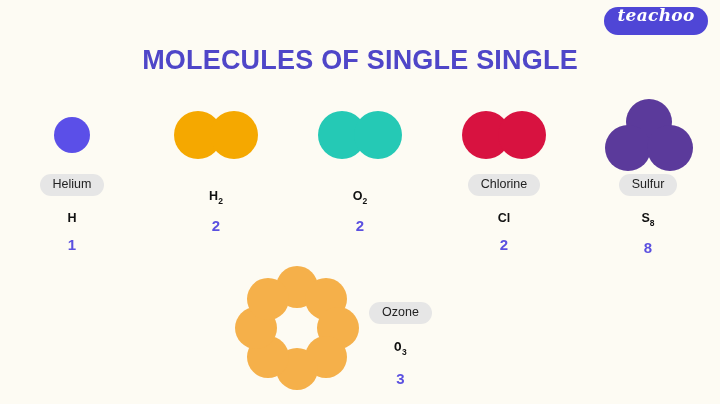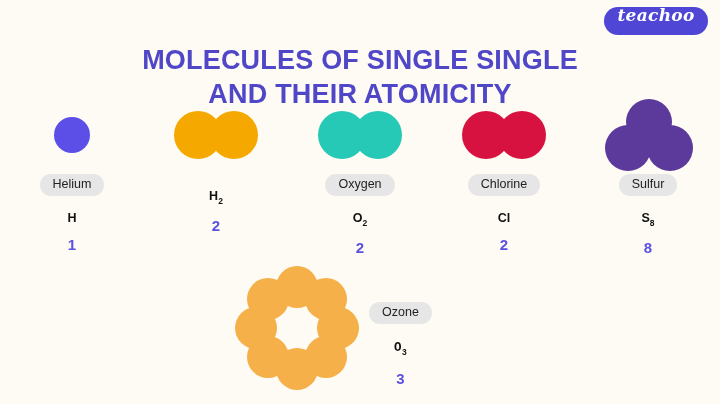--- a/index.html
+++ b/index.html
@@ -194,21 +194,20 @@
 </style>
 </head>
 <body>
 
 <div id="brand-logo">
   <span class="brand-text">teachoo</span>
 </div>
 
 <h1 id="page-title">
   <span class="line">MOLECULES OF SINGLE SINGLE</span>
-  <span class="line">AND THEIR ATOMICITY</span>
 </h1>
 
 <div id="molecule-row">
 
   <div class="molecule-card">
     <div class="atom-art art-single">
       <span class="atom" style="background:#5b4fe8"></span>
     </div>
     <div class="name-pill">Helium</div>
     <div class="formula"><span>H</span></div>
@@ -226,21 +225,20 @@
     <div class="atomicity">2</div>
   </div>
 
   <div class="molecule-card">
     <div class="atom-art art-diatomic">
       <span class="pair">
         <span class="atom a1" style="background:#25c9b5"></span>
         <span class="atom a2" style="background:#25c9b5"></span>
       </span>
     </div>
-    <div class="name-pill">Oxygen</div>
     <div class="formula"><span>O</span><sub>2</sub></div>
     <div class="atomicity">2</div>
   </div>
 
   <div class="molecule-card">
     <div class="atom-art art-diatomic">
       <span class="pair">
         <span class="atom a1" style="background:#d81240"></span>
         <span class="atom a2" style="background:#d81240"></span>
       </span>

